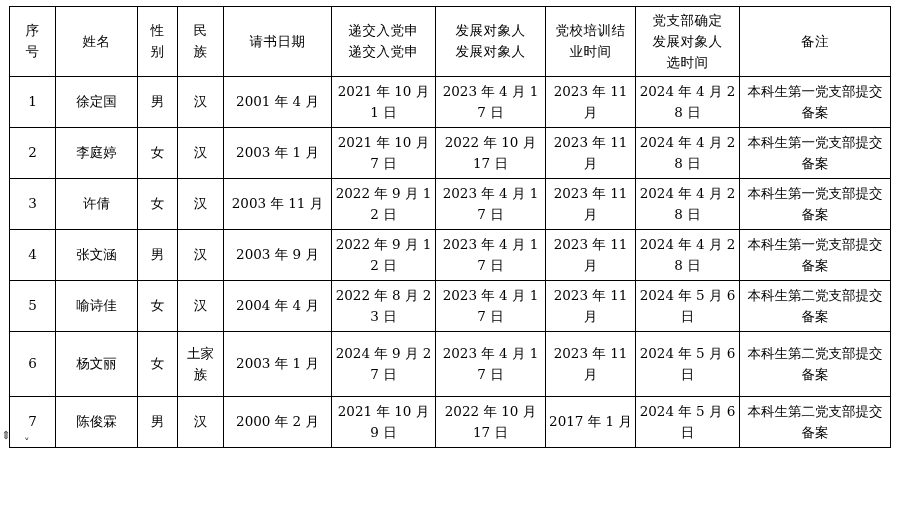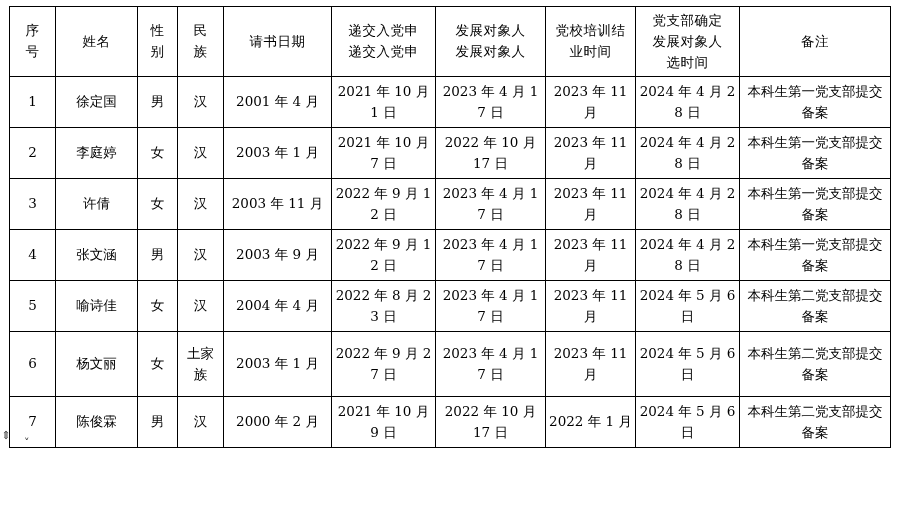--- a/index.html
+++ b/index.html
@@ -205,35 +205,35 @@
         <td>2023 年 11 月</td>
         <td>2024 年 5 月 6 日</td>
         <td>本科生第二党支部提交备案</td>
       </tr>
       <tr class="tall">
         <td>6</td>
         <td>杨文丽</td>
         <td>女</td>
         <td>土家族</td>
         <td>2003 年 1 月</td>
-        <td>2022 年 9 月 27 日</td>
+        <td>2024 年 9 月 27 日</td>
         <td>2023 年 4 月 17 日</td>
         <td>2023 年 11 月</td>
         <td>2024 年 5 月 6 日</td>
         <td>本科生第二党支部提交备案</td>
       </tr>
       <tr>
         <td>7</td>
         <td>陈俊霖</td>
         <td>男</td>
         <td>汉</td>
         <td>2000 年 2 月</td>
         <td>2021 年 10 月 9 日</td>
         <td>2022 年 10 月 17 日</td>
-        <td>2022 年 1 月</td>
+        <td>2017 年 1 月</td>
         <td>2024 年 5 月 6 日</td>
         <td>本科生第二党支部提交备案</td>
       </tr>
     </tbody>
   </table>
 
   <div class="edge-marks">
     <span class="bar">⇕</span>
   </div>
   <div class="chev">˅</div>

